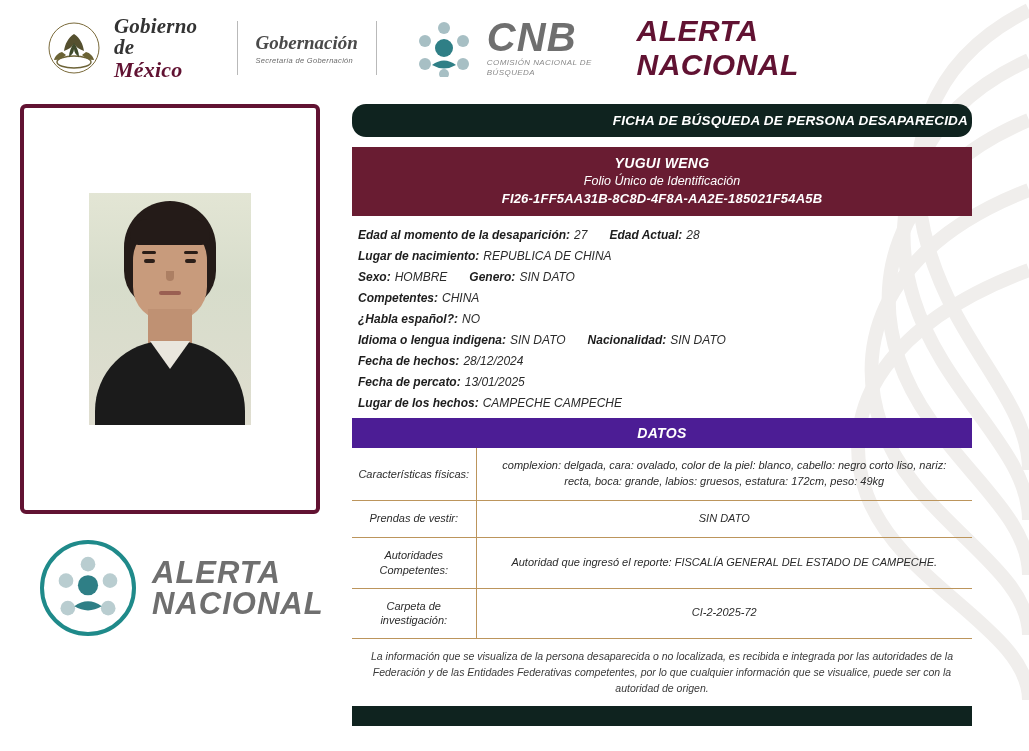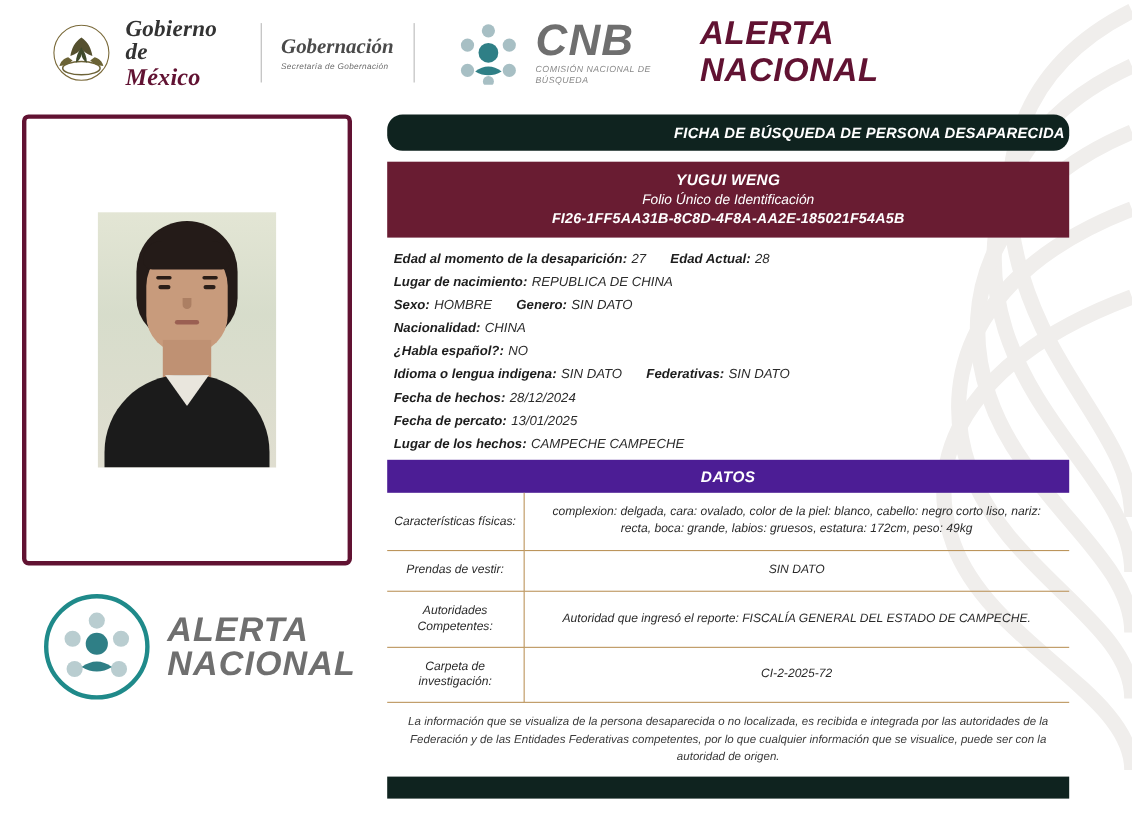--- a/index.html
+++ b/index.html
@@ -359,27 +359,27 @@
       <div class="info-row">
         <b>Edad al momento de la desaparición:</b><span class="val">27</span><span class="gap"></span><b>Edad Actual:</b><span class="val">28</span>
       </div>
       <div class="info-row">
         <b>Lugar de nacimiento:</b><span class="val">REPUBLICA DE CHINA</span>
       </div>
       <div class="info-row">
         <b>Sexo:</b><span class="val">HOMBRE</span><span class="gap"></span><b>Genero:</b><span class="val">SIN DATO</span>
       </div>
       <div class="info-row">
-        <b>Nacionalidad:</b><span class="val">CHINA</span>
+        <b>Competentes:</b><span class="val">CHINA</span>
       </div>
       <div class="info-row">
         <b>¿Habla español?:</b><span class="val">NO</span>
       </div>
       <div class="info-row">
-        <b>Idioma o lengua indigena:</b><span class="val">SIN DATO</span><span class="gap"></span><b>Federativas:</b><span class="val">SIN DATO</span>
+        <b>Idioma o lengua indigena:</b><span class="val">SIN DATO</span><span class="gap"></span><b>Nacionalidad:</b><span class="val">SIN DATO</span>
       </div>
       <div class="info-row">
         <b>Fecha de hechos:</b><span class="val">28/12/2024</span>
       </div>
       <div class="info-row">
         <b>Fecha de percato:</b><span class="val">13/01/2025</span>
       </div>
       <div class="info-row">
         <b>Lugar de los hechos:</b><span class="val">CAMPECHE CAMPECHE</span>
       </div>

